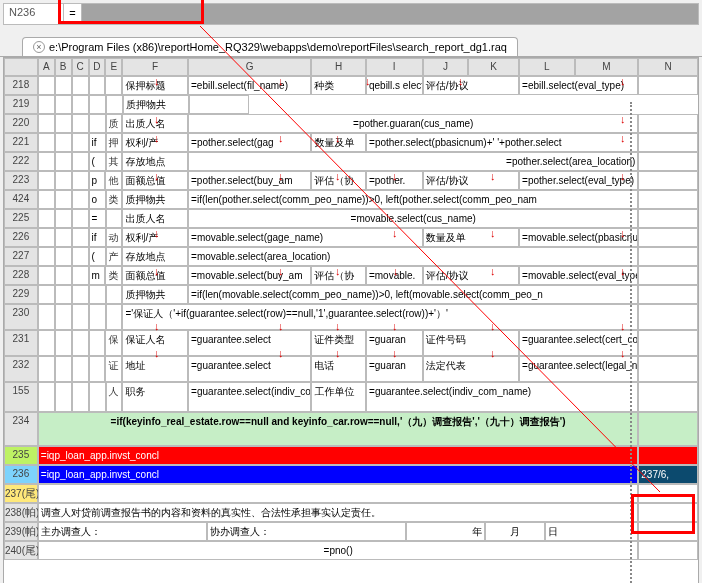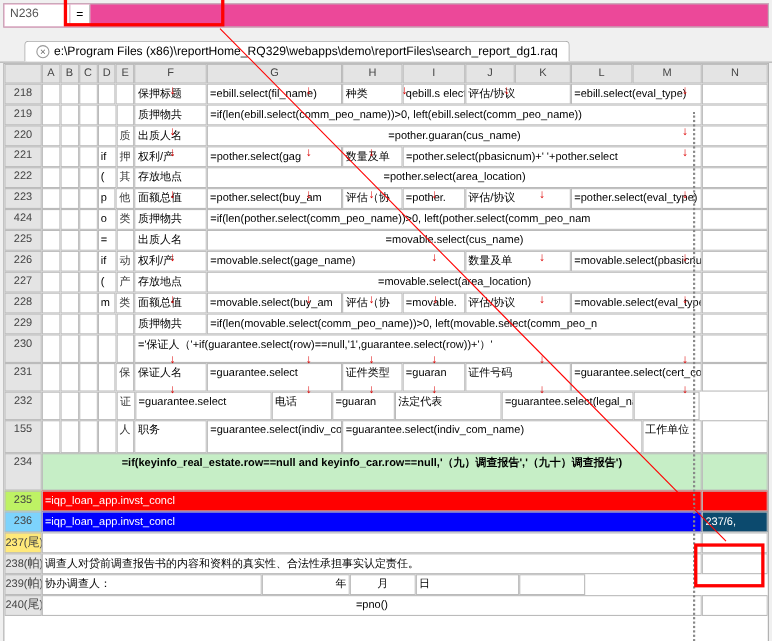--- a/index.html
+++ b/index.html
@@ -1,18 +1,18 @@
 <!DOCTYPE html>
 <html><head>
 <meta charset="utf-8">
 <style>
 *{margin:0;padding:0;box-sizing:border-box;font-family:Arial,"Microsoft YaHei",sans-serif;font-size:11px}
 body{background:#f0f0f0;width:702px;height:583px;overflow:hidden}
 
-.fbar{display:flex;align-items:stretch;height:22px;background:#ec4899;border:1px solid #bbb;margin:3px}
+.fbar{display:flex;align-items:stretch;height:22px;background:#a3a3a3;border:1px solid #bbb;margin:3px}
 .cellname{width:60px;padding:2px 5px;border-right:1px solid #bbb;background:#fff;color:#555}
 .eq{width:18px;text-align:center;background:#fff;border-right:1px solid #bbb;padding-top:3px}
 .formula{flex:1;padding:2px 6px;background:#fff;position:relative}
 .redbox1{position:absolute;border:3px solid red;left:58px;top:-4px;width:146px;height:28px;z-index:50}
 
 .tabbar{display:flex;height:24px;border-bottom:1px solid #aaa;align-items:flex-end;margin-top:8px}
 .tab{background:#fff;border:1px solid #aaa;border-bottom:none;border-top-left-radius:4px;border-top-right-radius:4px;padding:3px 10px;margin-left:22px;display:flex;align-items:center;gap:4px}
 .tab-x{width:12px;height:12px;border:1px solid #999;border-radius:6px;text-align:center;line-height:10px;font-size:9px;color:#666}
 
 .grid{position:relative;height:530px;overflow:hidden;background:#fff;border:1px solid #aaa;margin:0 3px}
@@ -86,21 +86,20 @@
   </div>
 
   <div class="row">
     <div class="rowhdr">219</div>
     <div class="cell wA"></div>
       <div class="cell wB"></div>
       <div class="cell wC"></div>
       <div class="cell wD"></div>
       <div class="cell wE"></div>
     <div class="cell wF">质押物共</div>
-    <div class="cell" style="width:453px">=if(len(ebill.select(comm_peo_name))&gt;0, left(ebill.select(comm_peo_name))</div>
     <div class="cell wN"></div>
   </div>
 
   <div class="row">
     <div class="rowhdr">220</div>
     <div class="cell wA"></div>
       <div class="cell wB"></div>
       <div class="cell wC"></div>
       <div class="cell wD"></div>
       <div class="cell wE lbl">质</div>
@@ -124,21 +123,21 @@
   </div>
 
   <div class="row">
     <div class="rowhdr">222</div>
     <div class="cell wA"></div>
       <div class="cell wB"></div>
       <div class="cell wC"></div>
       <div class="cell wD">(</div>
       <div class="cell wE lbl">其</div>
     <div class="cell wF">存放地点</div>
-    <div class="cell" style="width:453px;text-align:center">=pother.select(area_location)</div>
+    <div class="cell" style="width:453px;text-align:right">=pother.select(area_location)</div>
     <div class="cell wN"></div>
   </div>
 
   <div class="row">
     <div class="rowhdr">223</div>
     <div class="cell wA"></div>
       <div class="cell wB"></div>
       <div class="cell wC"></div>
       <div class="cell wD">p</div>
       <div class="cell wE lbl">他</div>
@@ -190,21 +189,21 @@
   </div>
 
   <div class="row">
     <div class="rowhdr">227</div>
     <div class="cell wA"></div>
       <div class="cell wB"></div>
       <div class="cell wC"></div>
       <div class="cell wD">(</div>
       <div class="cell wE lbl">产</div>
     <div class="cell wF">存放地点</div>
-    <div class="cell" style="width:453px;text-align:center">=movable.select(area_location)</div>
+    <div class="cell" style="width:453px;">=movable.select(area_location)</div>
     <div class="cell wN"></div>
   </div>
 
   <div class="row">
     <div class="rowhdr">228</div>
     <div class="cell wA"></div>
       <div class="cell wB"></div>
       <div class="cell wC"></div>
       <div class="cell wD">m</div>
       <div class="cell wE lbl">类</div>
@@ -256,39 +255,40 @@
     <div class="cell wN"></div>
   </div>
 
   <div class="row" style="height:26px">
     <div class="rowhdr" style="height:26px">232</div>
     <div class="cell wA"></div>
       <div class="cell wB"></div>
       <div class="cell wC"></div>
       <div class="cell wD"></div>
       <div class="cell wE lbl">证</div>
+    <div class="cell wF">地址</div>
     <div class="cell wG">=guarantee.select</div>
     <div class="cell wH">电话</div>
     <div class="cell wI">=guaran</div>
     <div class="cell" style="width:97px">法定代表</div>
     <div class="cell" style="width:120px">=guarantee.select(legal_na</div>
     <div class="cell wN"></div>
   </div>
 
   <div class="row" style="height:30px">
     <div class="rowhdr" style="height:30px">155</div>
     <div class="cell wA"></div>
       <div class="cell wB"></div>
       <div class="cell wC"></div>
       <div class="cell wD"></div>
       <div class="cell wE lbl">人</div>
     <div class="cell wF">职务</div>
     <div class="cell wG" style="white-space:normal">=guarantee.select(indiv_com_job_ttl)</div>
+    <div class="cell wH">工作单位</div>
     <div class="cell" style="width:274px">=guarantee.select(indiv_com_name)</div>
-    <div class="cell wH">工作单位</div>
     <div class="cell wN"></div>
   </div>
 
   <div class="row greenrow" style="height:34px">
     <div class="rowhdr" style="height:34px;background:#e4e4e4">234</div>
     <div class="cell" style="width:604px;text-align:center;white-space:normal;font-weight:bold">=if(keyinfo_real_estate.row==null and keyinfo_car.row==null,'（九）调查报告','（九十）调查报告')</div>
     <div class="cell wN"></div>
   </div>
 
   <div class="row redrow">
@@ -310,20 +310,21 @@
   </div>
 
   <div class="row">
     <div class="rowhdr">238(<span>帕</span>)</div>
     <div class="cell" style="width:604px">调查人对贷前调查报告书的内容和资料的真实性、合法性承担事实认定责任。</div>
     <div class="cell wN"></div>
   </div>
 
   <div class="row">
     <div class="rowhdr">239(<span>帕</span>)</div>
+    <div class="cell" style="width:170px">主办调查人：</div>
     <div class="cell" style="width:200px">协办调查人：</div>
     <div class="cell" style="width:80px;text-align:right">年</div>
     <div class="cell" style="width:60px;text-align:center">月</div>
     <div class="cell" style="width:94px">日</div>
     <div class="cell wN"></div>
   </div>
 
   <div class="row">
     <div class="rowhdr">240(<span>尾</span>)</div>
     <div class="cell" style="width:604px;text-align:center">=pno()</div>

